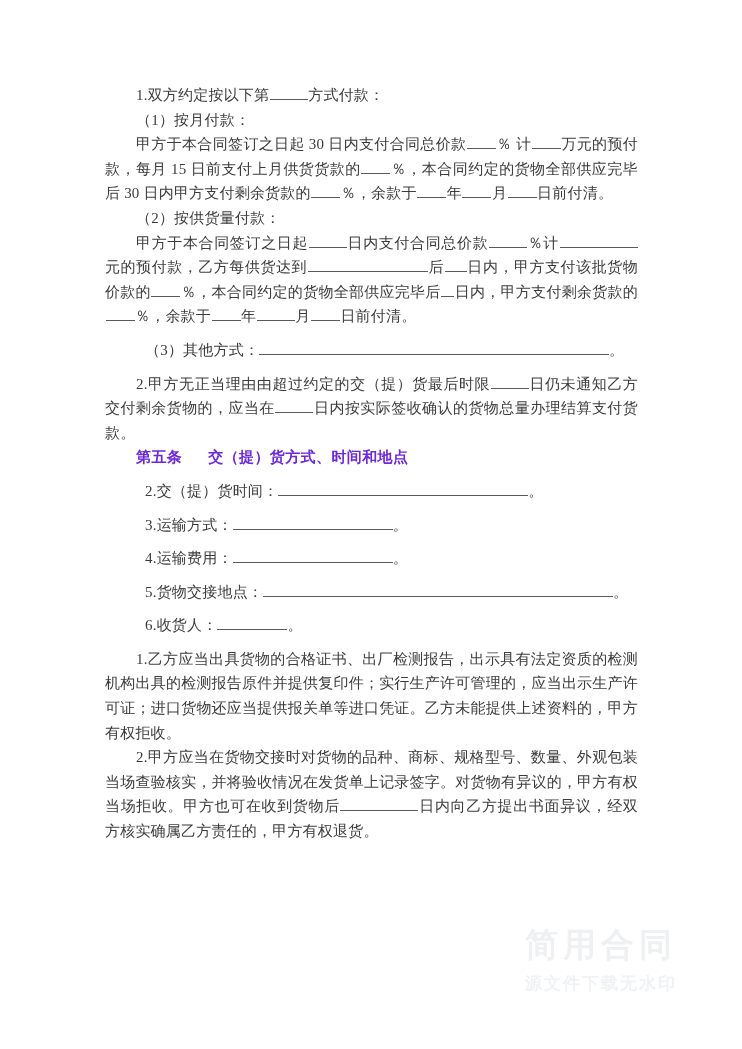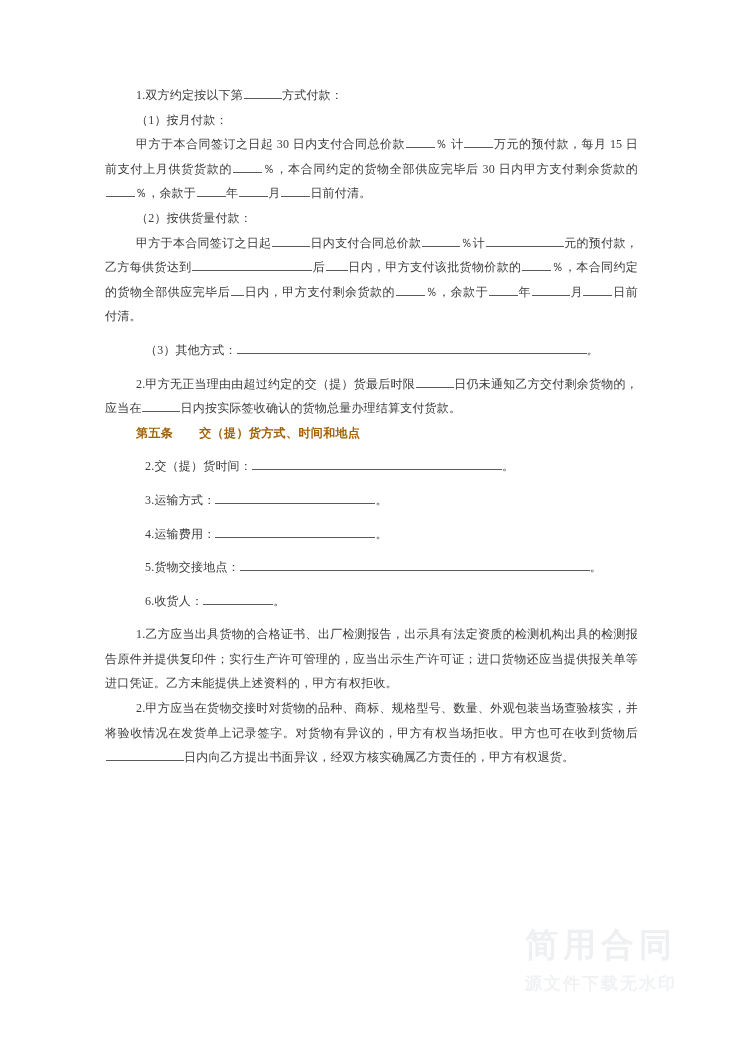--- a/index.html
+++ b/index.html
@@ -23,39 +23,39 @@
     height: 1049px;
     background: #ffffff;
   }
 
   #doc-body {
     position: absolute;
     left: 105px;
     top: 83px;
     width: 533px;
     color: #3b3b3b;
-    font-size: 12px;
+    font-size: 15px;
     line-height: 24.6px;
     letter-spacing: 0.2px;
   }
 
   .p {
     margin: 0;
     text-align: justify;
     text-justify: inter-character;
     text-align-last: left;
     white-space: normal;
   }
 
   .ind1 { text-indent: 31px; }
 
   .heading {
     margin: 0;
     font-weight: bold;
-    color: #a16207;
+    color: #6d28d9;
     text-indent: 31px;
     letter-spacing: 0.4px;
   }
   .heading .gap {
     display: inline-block;
     width: 26px;
   }
 
   
   .bl {

